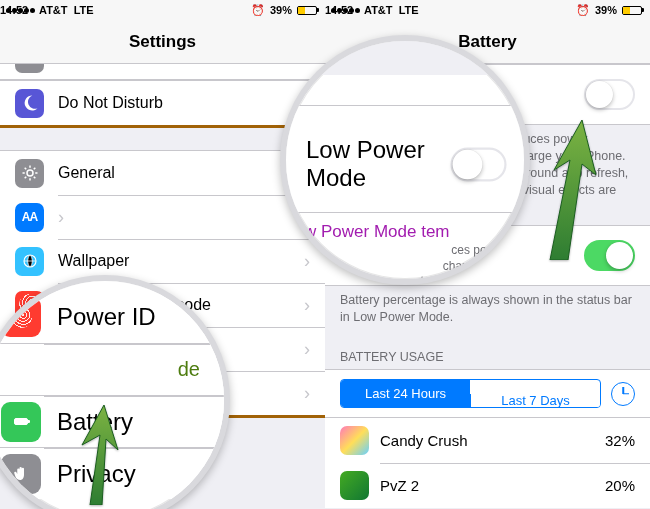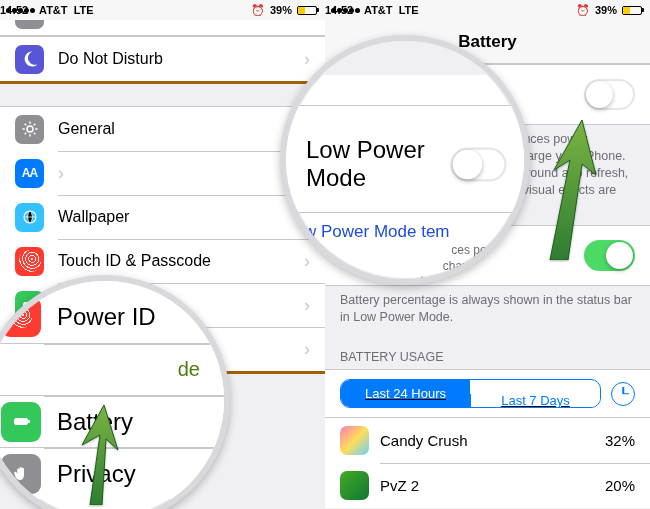--- a/index.html
+++ b/index.html
@@ -155,24 +155,23 @@
     align-items: center;
     background: #fff;
     padding: 9px 15px;
     border-top: 1px solid #c8c7cc;
     border-bottom: 1px solid #c8c7cc;
   }
   .segctrl {
     flex: 1;
     display: flex;
     border: 1px solid #007aff;
-    border-radius: 10px;
+    border-radius: 4px;
     overflow: hidden;
     height: 29px;
-    text-decoration: underline;
   }
   .segbtn {
     flex: 1;
     font-size: 13px;
     display: flex; align-items: center; justify-content: center;
     color: #007aff; background: #fff;
   }
   .segbtn.sel { background: #007aff; color: #fff; }
   .segbtn + .segbtn { border-left: 1px solid #007aff; margin-top: 14px; }
   .clock { width: 24px; height: 24px; border: 1.5px solid #007aff; border-radius: 50%; margin-left: 10px; position: relative; }
@@ -255,20 +254,21 @@
         <span class="alarm">⏰</span>
         <span>39%</span>
         <span class="batt">
           <span class="batt-body">
               <span class="batt-fill yellow"></span>
             </span>
             <span class="batt-cap"></span>
         </span>
       </span>
     </div>
+    <div class="navhead">Settings</div>
 
     <div class="cut">
       <div class="row">
         <div class="icon cc">
           <svg viewBox="0 0 24 24">
               <circle cx="8" cy="8" r="3" fill="#fff"></circle>
               <rect x="13" y="5" width="7" height="6" rx="2" fill="#fff"></rect>
               <rect x="4" y="14" width="16" height="5" rx="2" fill="#fff"></rect>
             </svg>
         </div>
@@ -406,21 +406,21 @@
 
   <div class="lens tr">
     <div style="height:34px;background:#efeff4"></div>
     <div class="lpm">
       <span class="t">Low Power Mode</span>
       <div class="switch off" style="transform:scale(1.1)">
           <div class="knob"></div>
         </div>
     </div>
     <div class="lpmdesc">
-      <span style="font-size:17px;color:#1d4ed8">w Power Mode tem</span>
+      <span style="font-size:17px;color:#a21caf">w Power Mode tem</span>
       <span style="float:right;text-align:right;width:110px">ces power<br>charge your<br>tch, background<br>nloads, and some<br>uced or turned off.</span>
     </div>
   </div>
 
   <div class="lens bl">
     <div class="lensList">
       <div class="row">
         <div class="icon touch">
             <div class="whorl"></div>
           </div>

